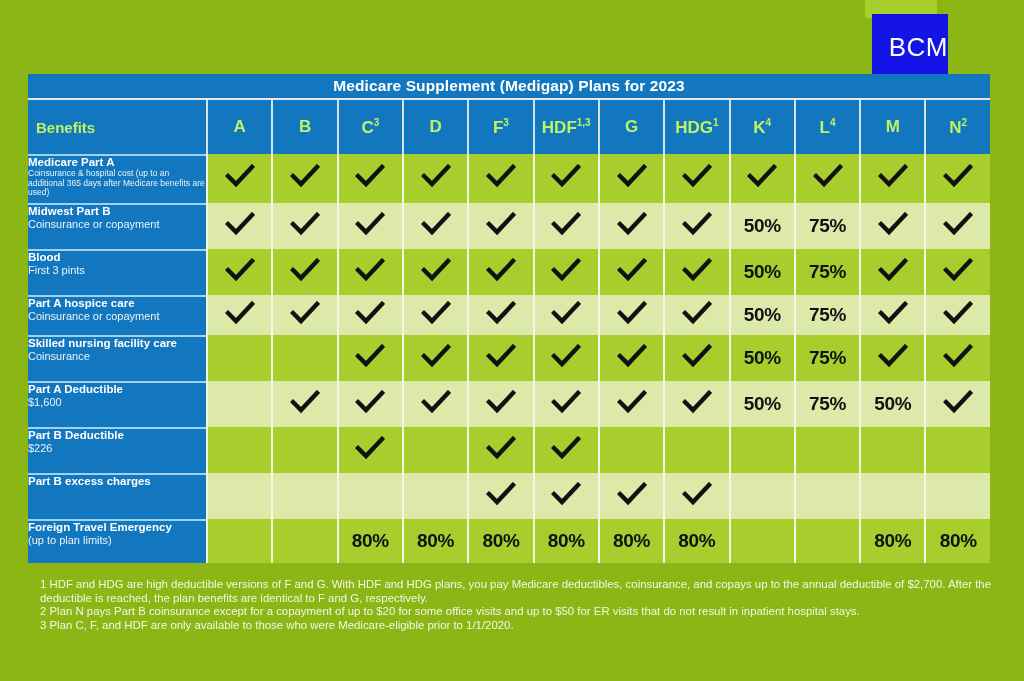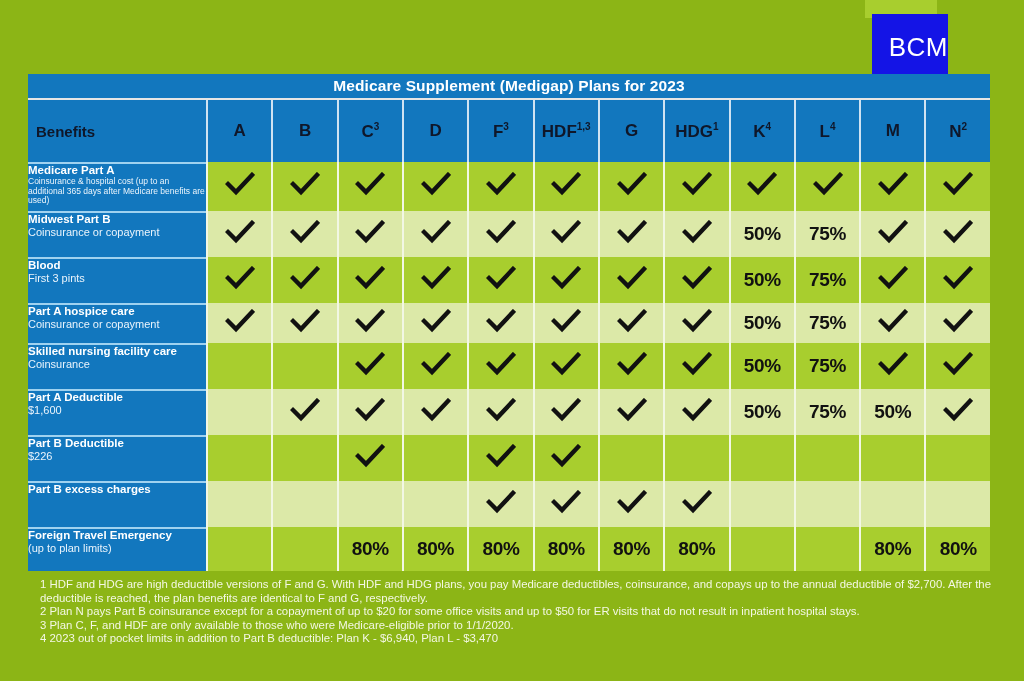--- a/index.html
+++ b/index.html
@@ -44,23 +44,23 @@
 
   .title-row td{
     background:#1277BE;color:#ffffff;
     font-size:15.5px;font-weight:bold;
     text-align:center;height:24px;
     letter-spacing:.1px;
     border-bottom:2px solid #e5e5e5;
   }
 
   .hdr{
-    background:#1277BE;color:#0f172a;
+    background:#1277BE;color:#bef264;
     text-align:center;vertical-align:middle;
-    height:62px;
+    height:54px;
     font-size:17px;
     border-left:2px solid #CFE3F2;
   }
   .hdr.first{
     text-align:left;padding-left:8px;
     font-weight:bold;font-size:15px;
     border-left:none;
   }
   .hdr sup{font-size:10px;vertical-align:super;}
 
@@ -425,14 +425,13 @@
           <td class="cell pct"><span>80%</span></td>
         </tr>
       </tbody>
   </table>
 </div>
 
 <div class="notes" id="notes">
     <p>1 HDF and HDG are high deductible versions of F and G. With HDF and HDG plans, you pay Medicare deductibles, coinsurance, and copays up to the annual deductible of $2,700. After the deductible is reached, the plan benefits are identical to F and G, respectively.</p>
     <p>2 Plan N pays Part B coinsurance except for a copayment of up to $20 for some office visits and up to $50 for ER visits that do not result in inpatient hospital stays.</p>
     <p>3 Plan C, F, and HDF are only available to those who were Medicare-eligible prior to 1/1/2020.</p>
-    <p>4 2023 out of pocket limits in addition to Part B deductible: Plan K - $6,940, Plan L - $3,470</p>
   </div>
 
 </body></html>

